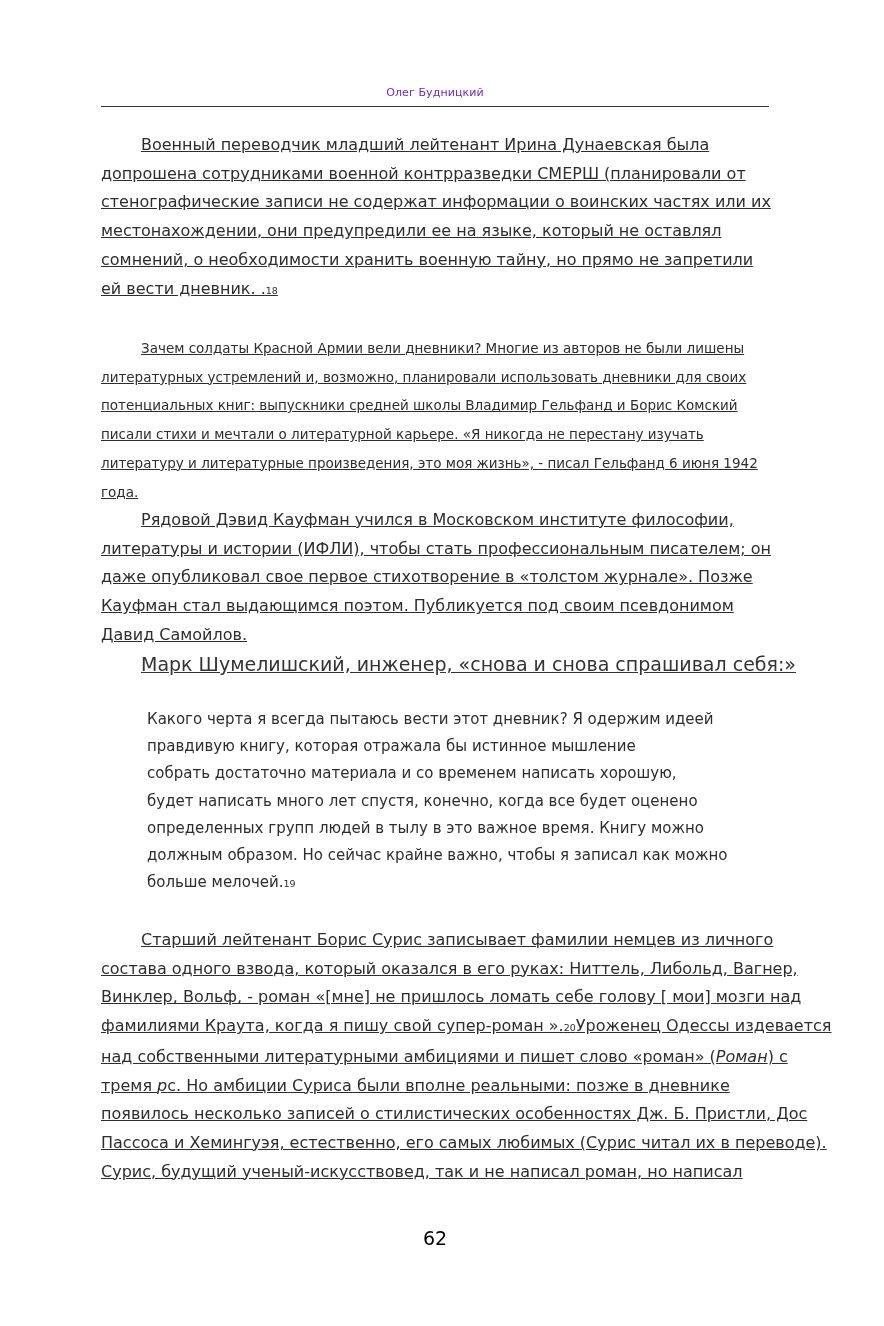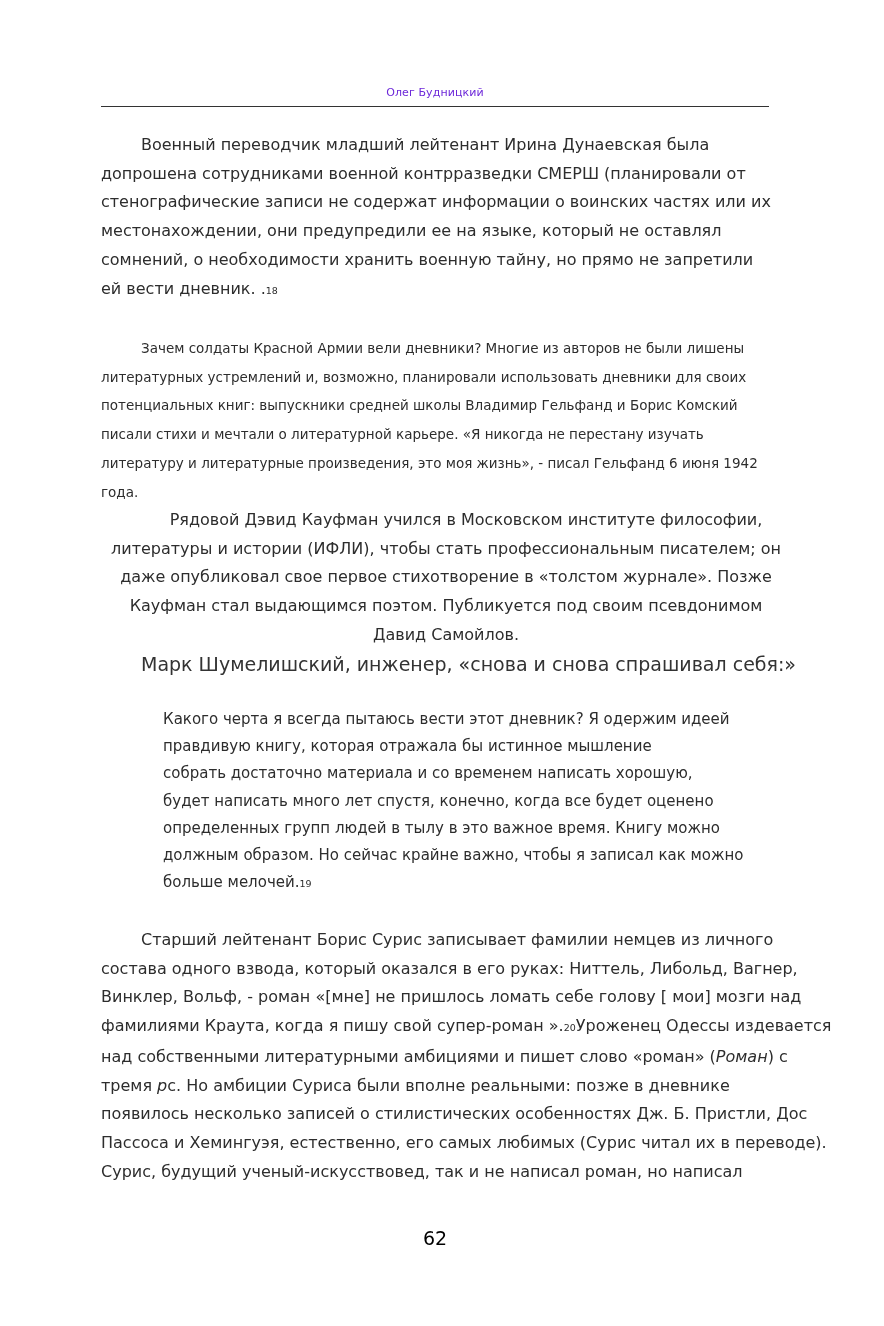--- a/index.html
+++ b/index.html
@@ -42,21 +42,21 @@
     .para {
       position: absolute;
       left: 0;
       width: 690px;
       margin: 0;
       font-size: 16px;
       line-height: 28.7px;
       color: #2d2d2d;
       white-space: nowrap;
     }
-    .para .line { display: block; }
+    .para .line { display: block; text-decoration: underline; }
     .indent { padding-left: 40px; }
     .para.small {
       font-size: 13.5px;
       line-height: 28.7px;
     }
     .para.lead {
       font-size: 19px;
       line-height: 28px;
       color: #333;
       text-align: right;
@@ -64,21 +64,21 @@
     .quote {
       position: absolute;
       left: 46px;
       width: 600px;
       margin: 0;
       font-size: 15px;
       line-height: 27.2px;
       color: #2d2d2d;
       white-space: nowrap;
     }
-    .quote .line { display: block; margin-left: 16px; }
+    .quote .line { display: block; }
     sup.fn, .fn {
       font-size: 9.5px;
       vertical-align: baseline;
     }
     i { font-style: italic; }
     .page-number {
       position: absolute;
       left: 0;
       top: 1227px;
       width: 668px;
@@ -106,21 +106,21 @@
 
   <p class="para small" style="top:334px;">
     <span class="line indent">Зачем солдаты Красной Армии вели дневники? Многие из авторов не были лишены</span>
     <span class="line">литературных устремлений и, возможно, планировали использовать дневники для своих</span>
     <span class="line">потенциальных книг: выпускники средней школы Владимир Гельфанд и Борис Комский</span>
     <span class="line">писали стихи и мечтали о литературной карьере. «Я никогда не перестану изучать</span>
     <span class="line">литературу и литературные произведения, это моя жизнь», - писал Гельфанд 6 июня 1942</span>
     <span class="line">года.</span>
   </p>
 
-  <p class="para" style="top:506px;text-align:center;">
+  <p class="para" style="top:506px;">
     <span class="line indent">Рядовой Дэвид Кауфман учился в Московском институте философии,</span>
     <span class="line">литературы и истории (ИФЛИ), чтобы стать профессиональным писателем; он</span>
     <span class="line">даже опубликовал свое первое стихотворение в «толстом журнале». Позже</span>
     <span class="line">Кауфман стал выдающимся поэтом. Публикуется под своим псевдонимом</span>
     <span class="line">Давид Самойлов.</span>
   </p>
 
   <p class="para lead" style="top:650px;">
     <span class="line indent">Марк Шумелишский, инженер, «снова и снова спрашивал себя:»</span>
   </p>

